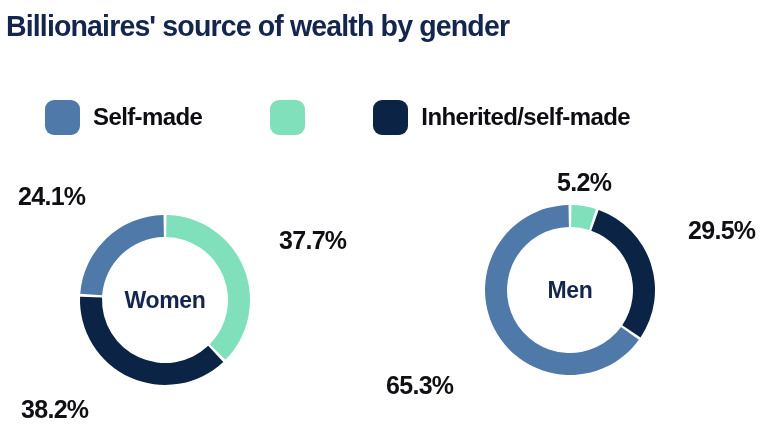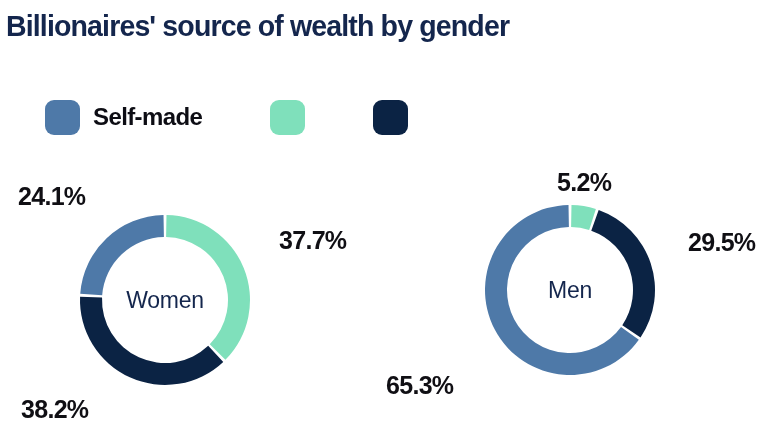--- a/index.html
+++ b/index.html
@@ -84,62 +84,63 @@
     position: absolute;
     left: 0;
     top: 0;
     width: 170px;
     height: 170px;
     display: flex;
     align-items: center;
     justify-content: center;
     font-family: "Liberation Sans", sans-serif;
     font-size: 23px;
-    font-weight: normal;
+    font-weight: bold;
     letter-spacing: -0.3px;
     color: #14264d;
     pointer-events: none;
   }
 
   
   .value-label {
     position: absolute;
     font-family: "Liberation Sans", sans-serif;
     font-size: 25px;
     font-weight: bold;
     letter-spacing: -0.7px;
     color: #100f14;
     white-space: nowrap;
   }
   .vl-w-selfmade  { left: 18px;  top: 182px; }
   .vl-w-inherited { left: 279px; top: 226px; }
   .vl-w-both      { left: 21px;  top: 395px; }
 
   .vl-m-inherited { left: 557px; top: 152px; margin-top: 16px; }
-  .vl-m-both      { left: 688px; top: 228px; text-align: center; }
+  .vl-m-both      { left: 688px; top: 216px; text-align: center; }
   .vl-m-selfmade  { left: 386px; top: 363px; margin-top: 8px; }
 </style>
 </head>
 <body>
 
 <div class="chart-title">Billionaires' source of wealth by gender</div>
 
 <div class="legend">
 
   <div class="legend-item">
     <span class="legend-swatch" style="background-color: rgb(78, 121, 168);"></span>
     <span class="legend-label">Self-made</span>
   </div>
 
   <div class="legend-item">
     <span class="legend-swatch" style="background-color: rgb(127, 224, 187);"></span>
   </div>
 
   <div class="legend-item">
     <span class="legend-swatch" style="background-color: rgb(11, 35, 68);"></span>
+    <span class="legend-label">Inherited/self-made</span>
   </div>
 
 </div>
 
 <div class="donut-wrap women">
   <svg class="donut-svg" viewBox="0 0 170 170" aria-hidden="true">
       <path d="M 86.48345454716909 0.012945911706736979 A 85 85 0 0 1 145.39708145779719 144.80963594087672 L 129.76489566872027 129.32949487382626 A 63 63 0 0 0 86.09950160554885 22.00959520514735 Z" fill="#7fe0bb"></path>
       <path d="M 143.2729629953512 146.8810292718409 A 85 85 0 0 1 0.06495078207601068 81.67773957239494 L 22.048139991421046 82.53761874189271 A 63 63 0 0 0 128.19054904361323 130.86476287207032 Z" fill="#0b2344"></path>
       <path d="M 0.2326361360293987 78.7155729335753 A 85 85 0 0 1 83.5165454528309 0.012945911706736979 L 83.90049839445113 22.00959520514735 A 63 63 0 0 0 22.172424430233555 80.34213052723817 Z" fill="#4e79a8"></path>
     </svg>

